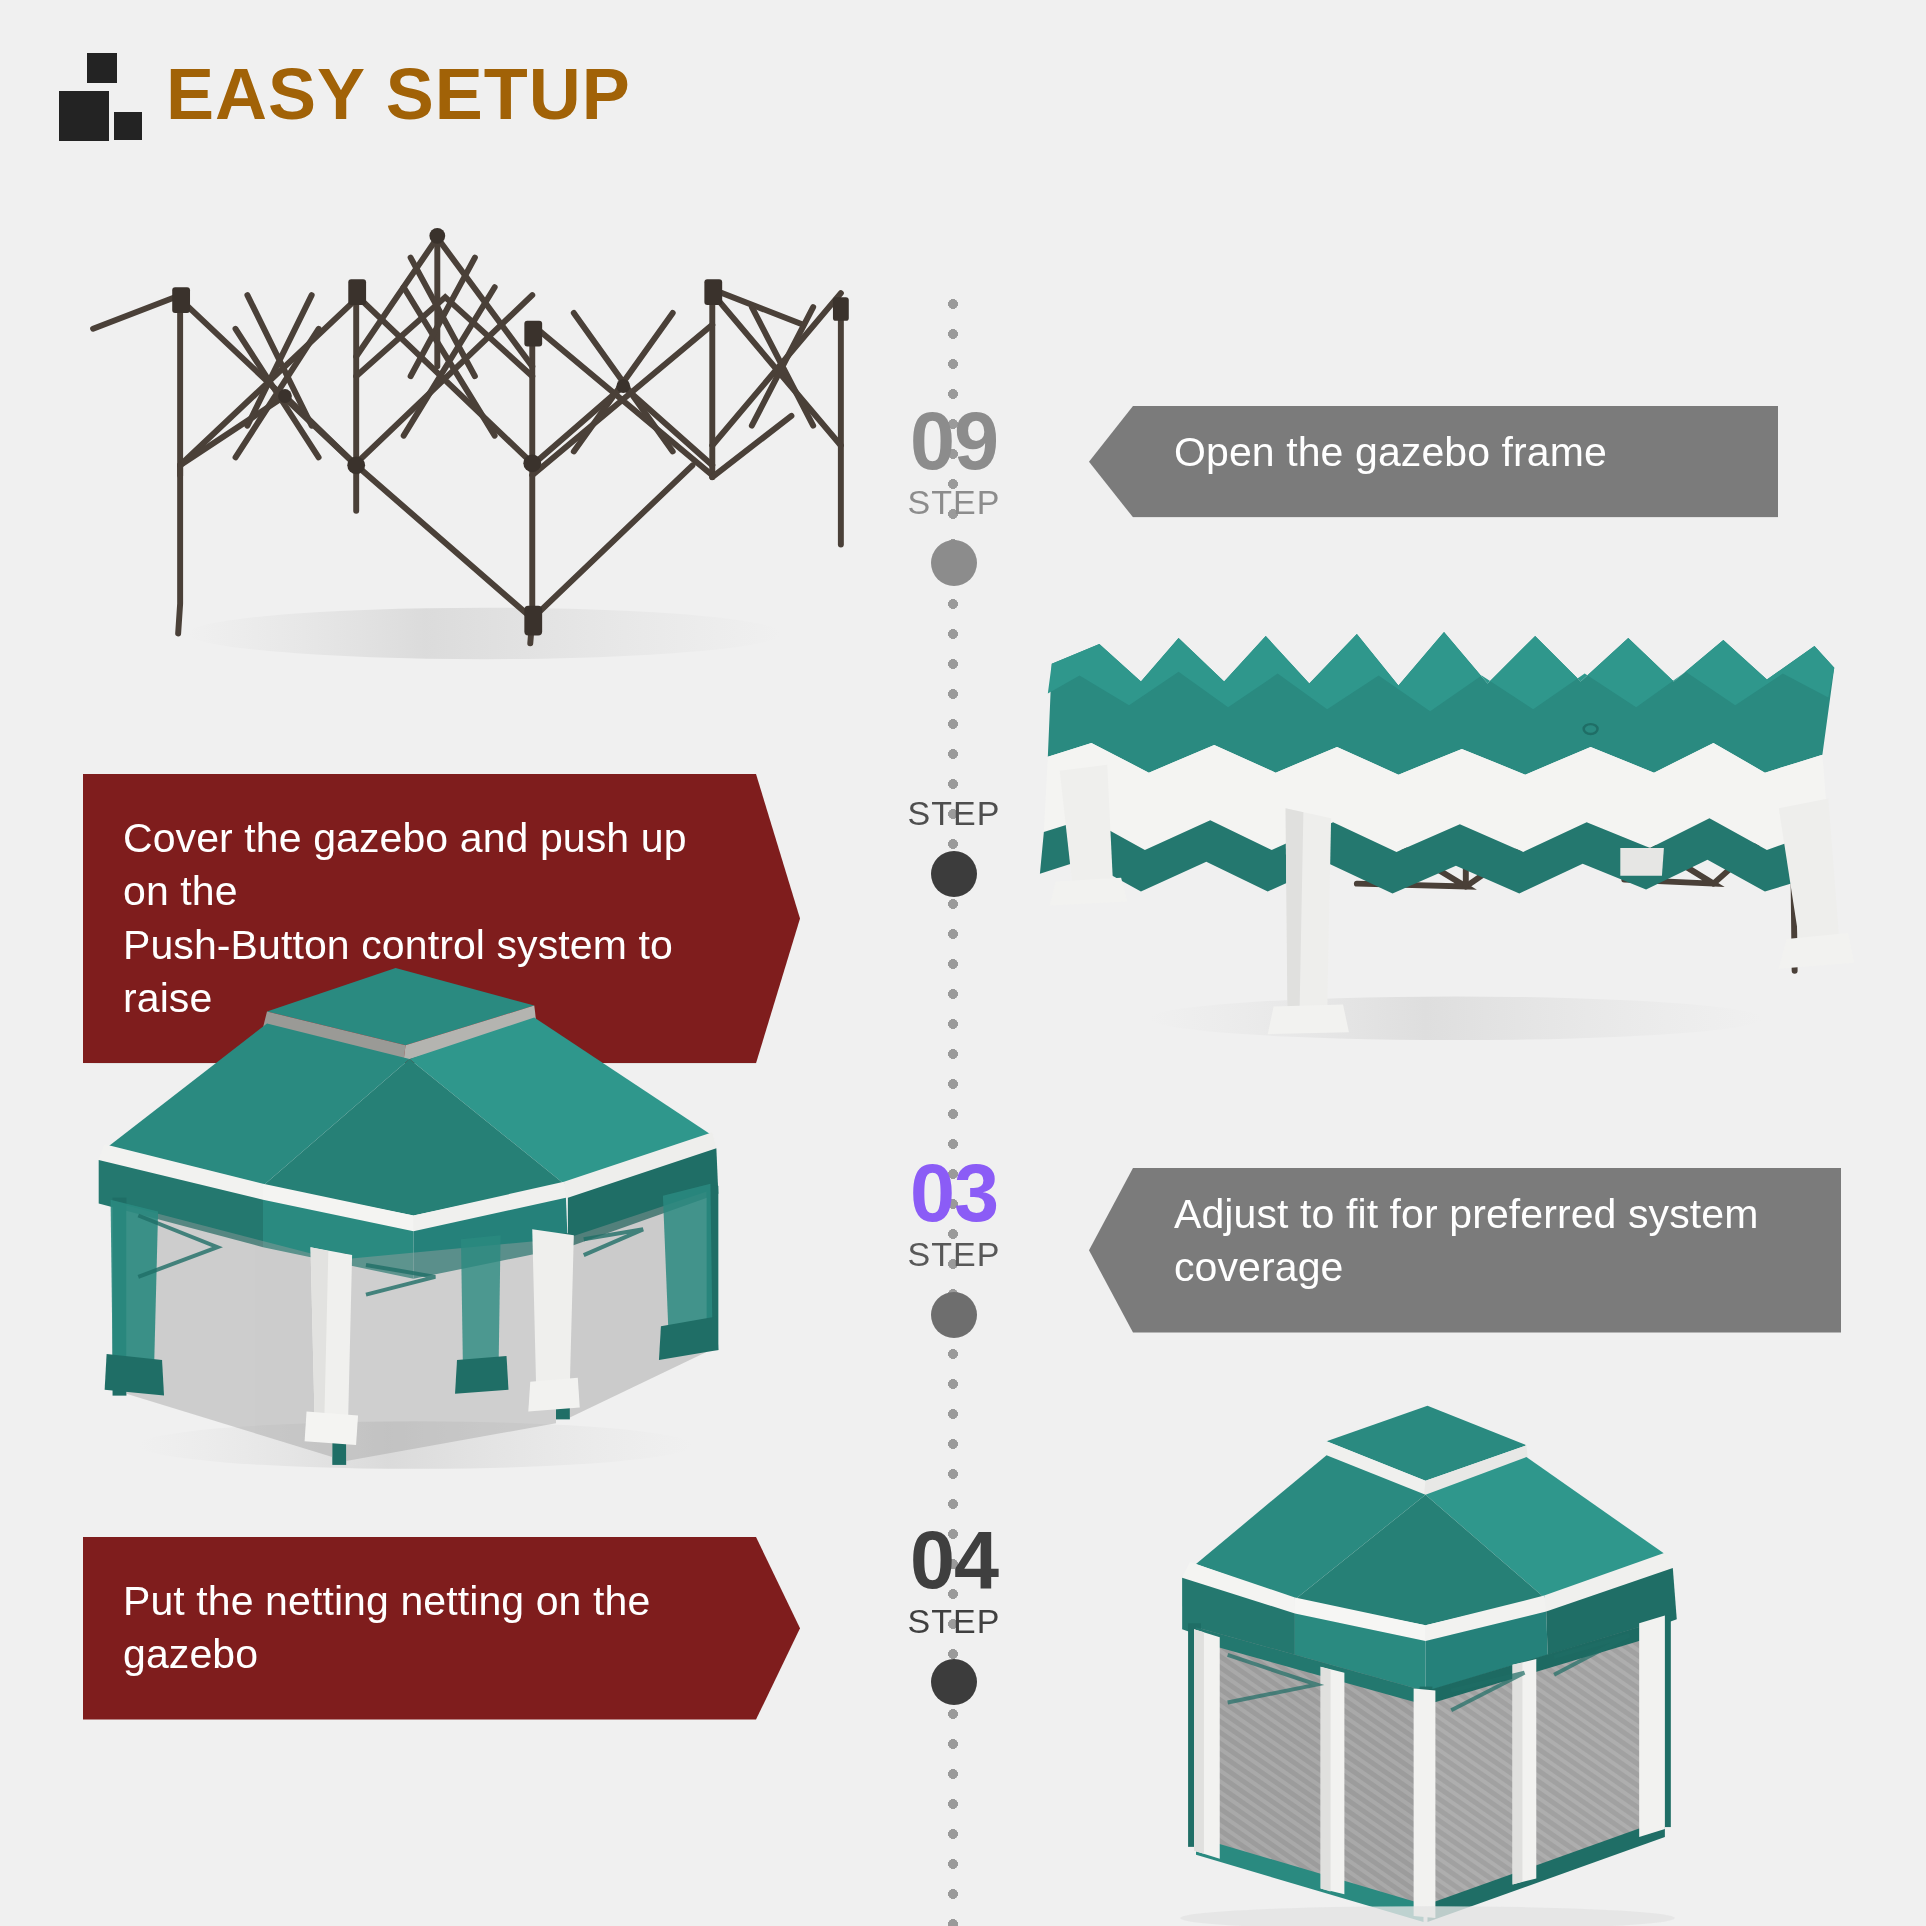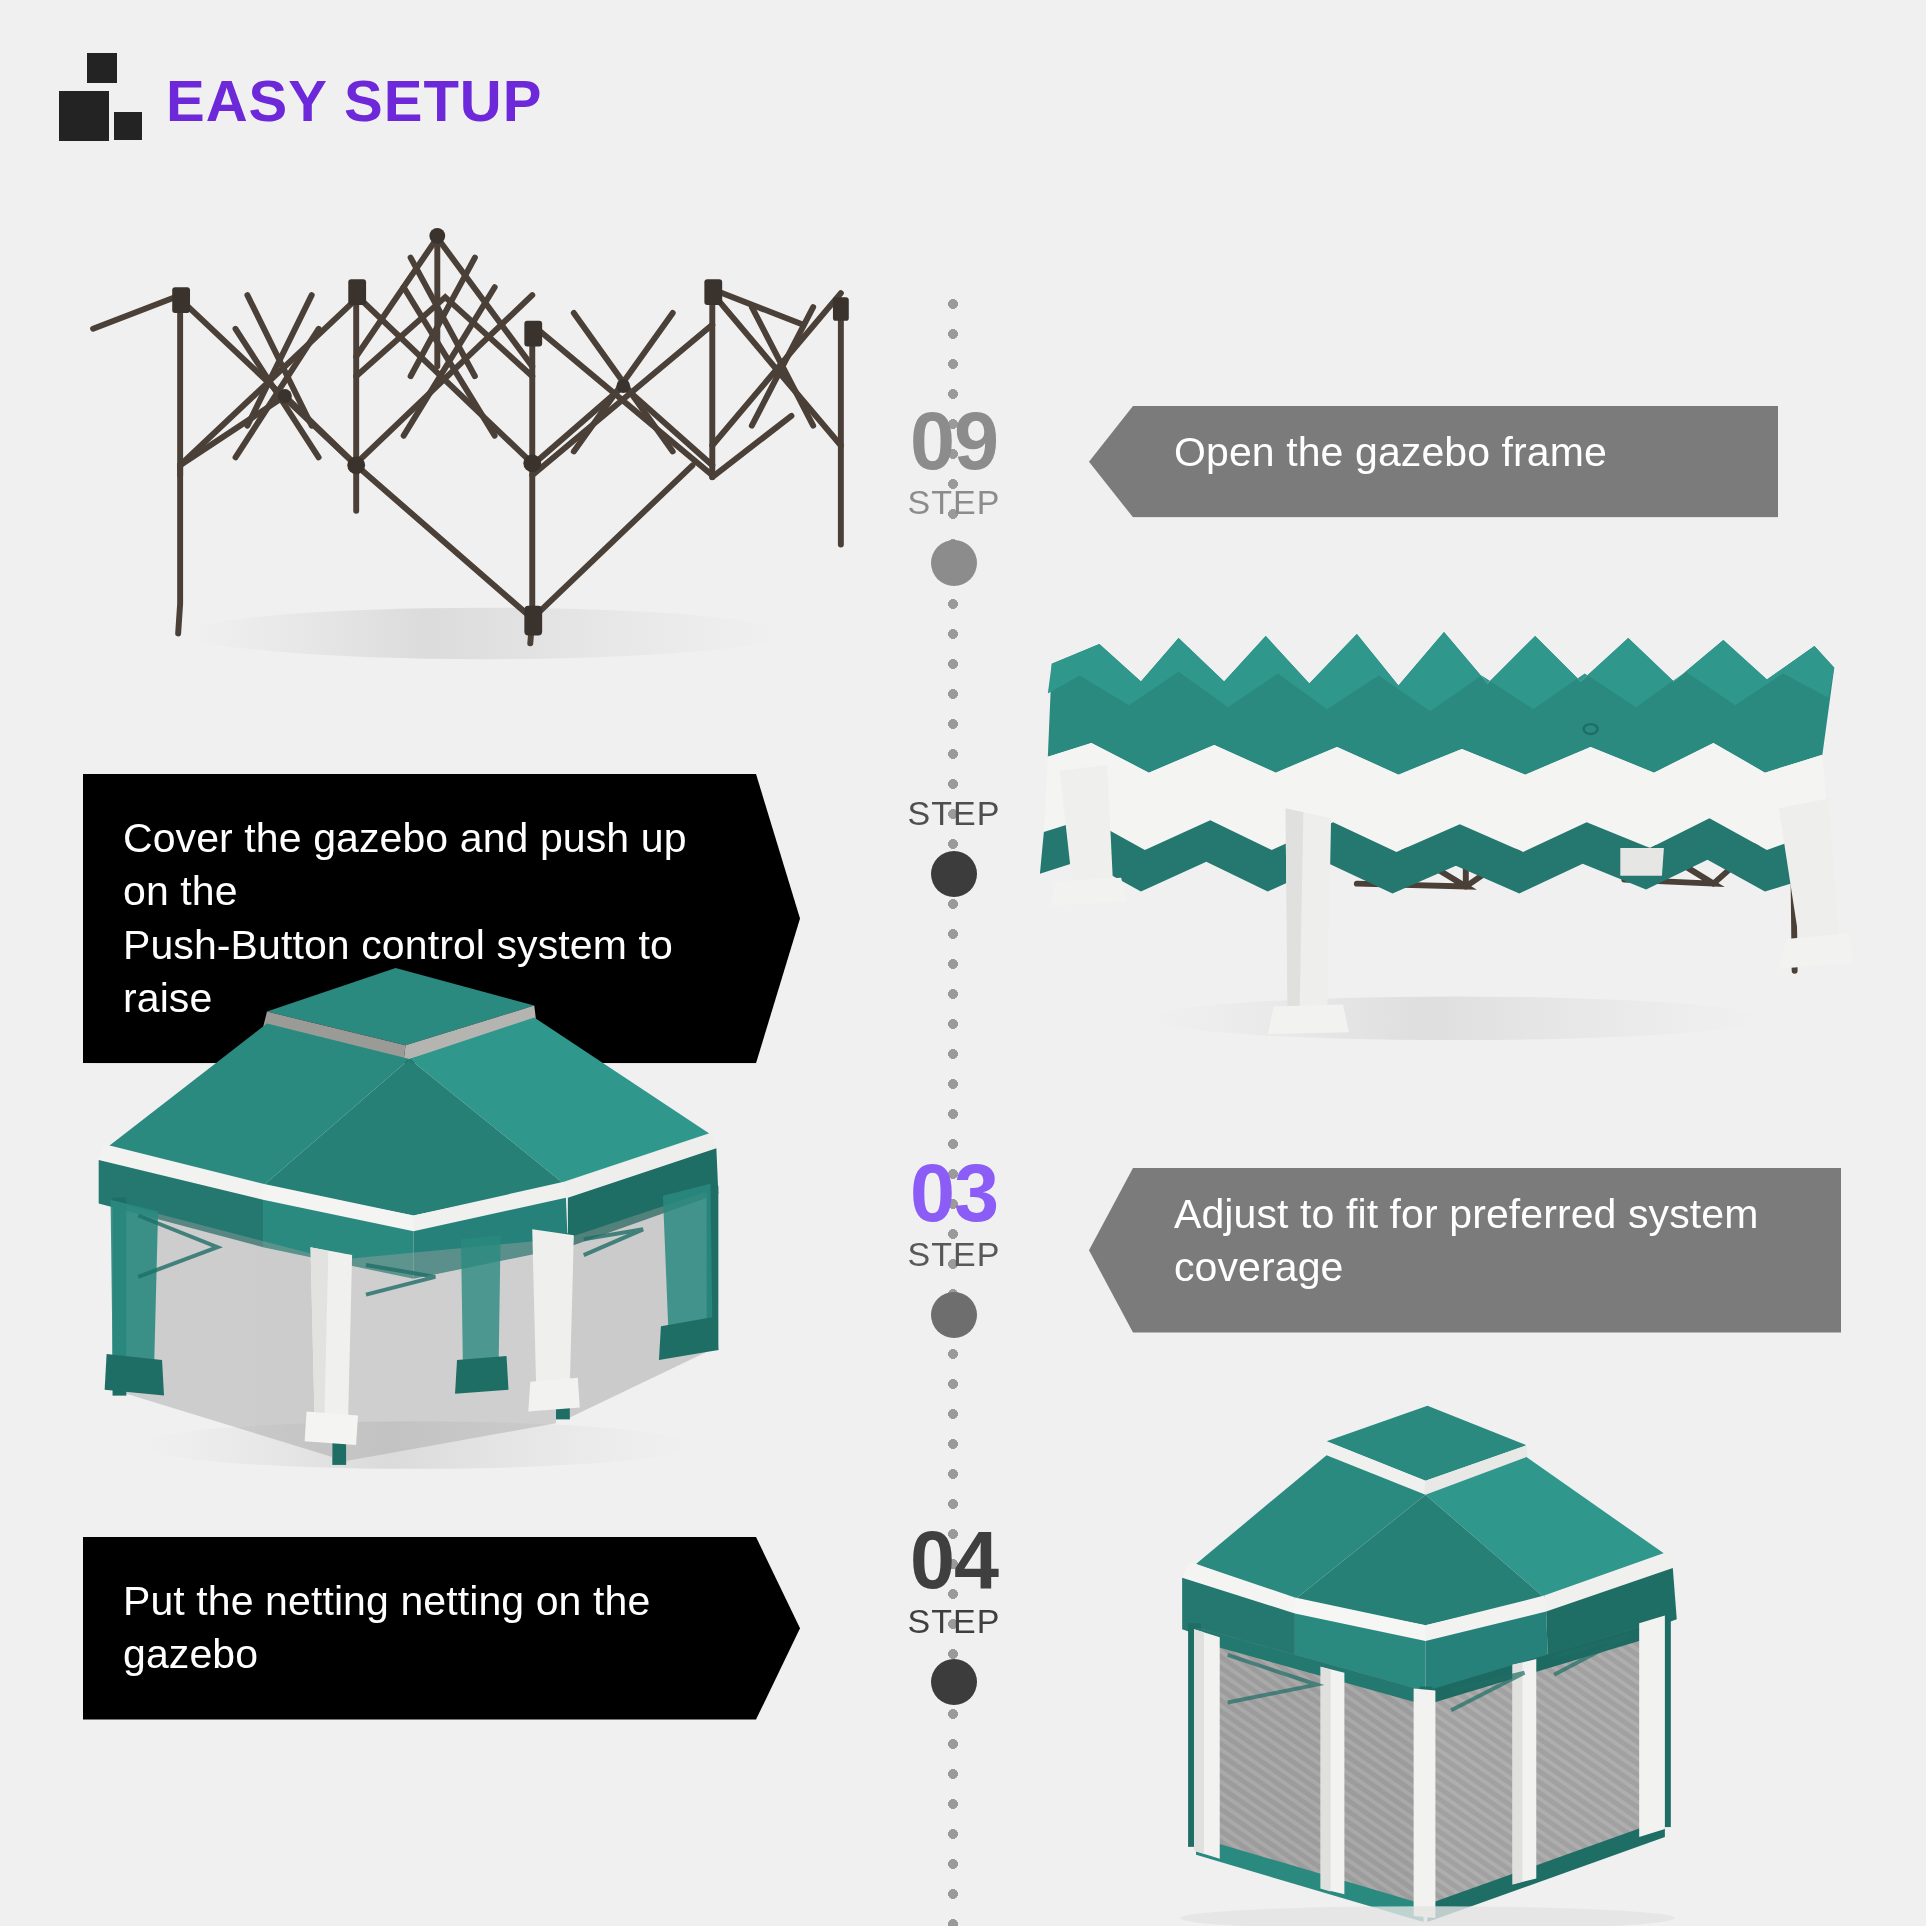--- a/index.html
+++ b/index.html
@@ -27,24 +27,24 @@
   }
   .title-icon {
     position:relative;
     width:83px; height:77px;
   }
   .title-icon i { position:absolute; background:#232323; display:block; }
   .ti-top  { left:30px; top:2px;  width:30px; height:30px; }
   .ti-big  { left:2px;  top:40px; width:50px; height:50px; }
   .ti-small{ left:57px; top:61px; width:28px; height:28px; }
   .title-text {
-    font-size:58px;
+    font-size:72px;
     font-weight:bold;
     letter-spacing:1px;
-    color:#6d28d9;
+    color:#a16207;
     line-height:0.95;
     white-space:nowrap;
   }
 
   
   .timeline {
     position:absolute;
     left:946px; top:297px;
     width:14px; height:1630px;
   }
@@ -97,21 +97,21 @@
     letter-spacing:0.1px;
   }
   
   .callout.point-left {
     background:#7b7b7b;
     clip-path:polygon(0% 50%, 44px 0%, 100% 0%, 100% 100%, 44px 100%);
     padding:20px 40px 38px 85px;
   }
   
   .callout.point-right {
-    background:#000000;
+    background:#7f1d1d;
     clip-path:polygon(0% 0%, calc(100% - 44px) 0%, 100% 50%, calc(100% - 44px) 100%, 0% 100%);
     padding:38px 85px 38px 40px;
   }
 
   
   .photo { position:absolute; }
   .photo svg { display:block; width:100%; height:100%; }
 </style>
 </head>
 <body>

